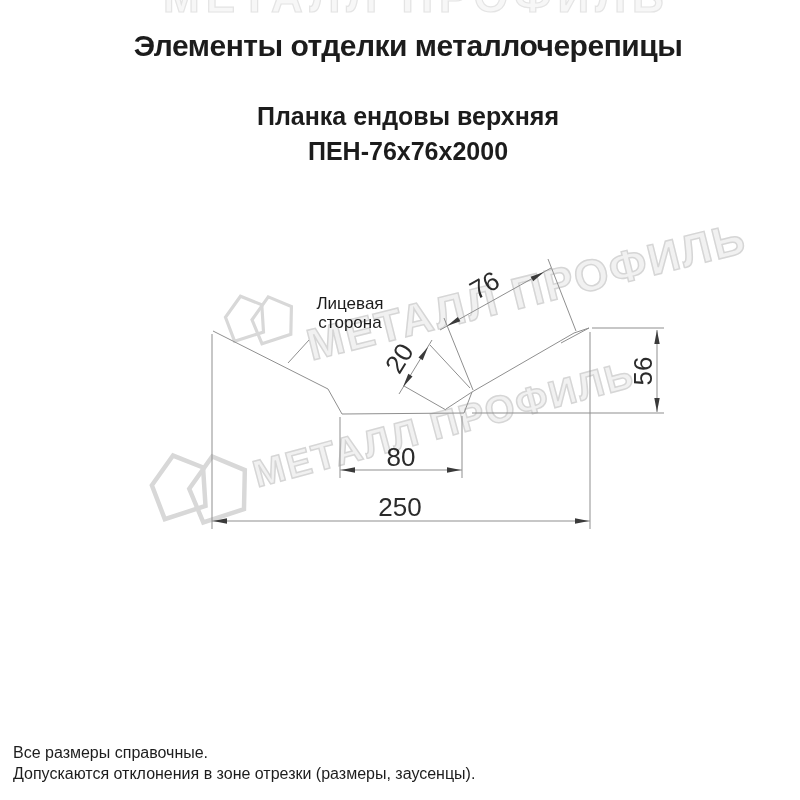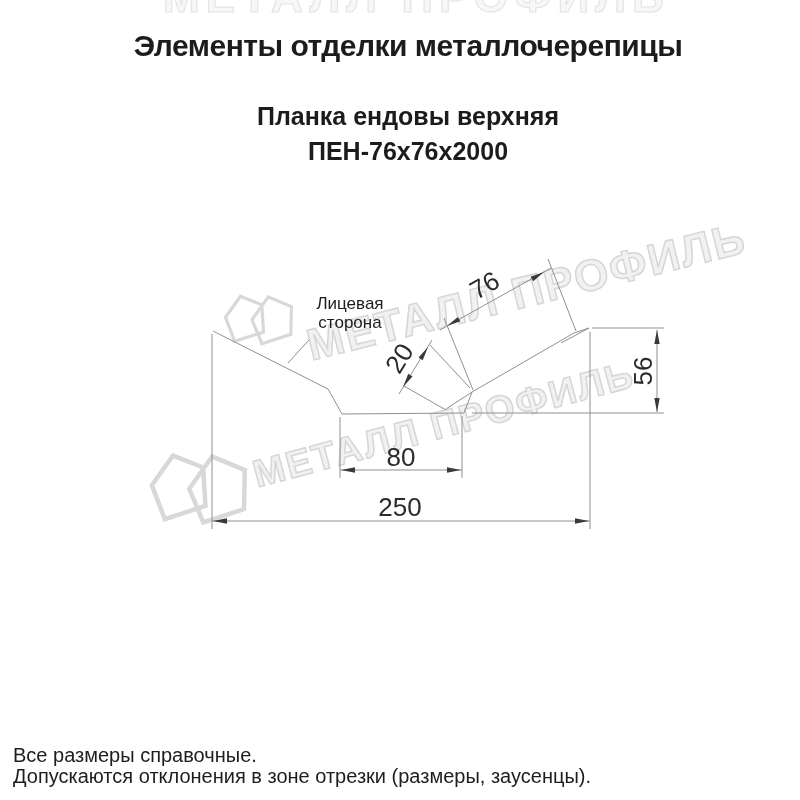--- a/index.html
+++ b/index.html
@@ -21,21 +21,21 @@
   }
   .wm-small{font-size:38px;}
   .wm-faint{-webkit-text-stroke:1.2px #e4e4e4;color:#f7f7f7;}
   .wm-logo{transform-origin:0 50%;}
   
   .face-label{
     left:308px;top:294px;width:84px;font-size:17px;line-height:19px;
     color:#1c1c1c;text-align:center;
   }
   
-  .footer-line{left:13px;font-size:20px;color:#1d1d1d;}
+  .footer-line{left:13px;font-size:16px;color:#1d1d1d;}
   .fl1{top:744px;}
   .fl2{top:765px;}
   
   svg text{font-family:"Liberation Sans",sans-serif;}
   .dim-num{font-size:26px;fill:#2b2b2b;}
   .thin{stroke:#8f8f8f;stroke-width:1;fill:none;}
   .arrow{fill:#3a3a3a;stroke:none;}
 </style>
 </head>
 <body>

